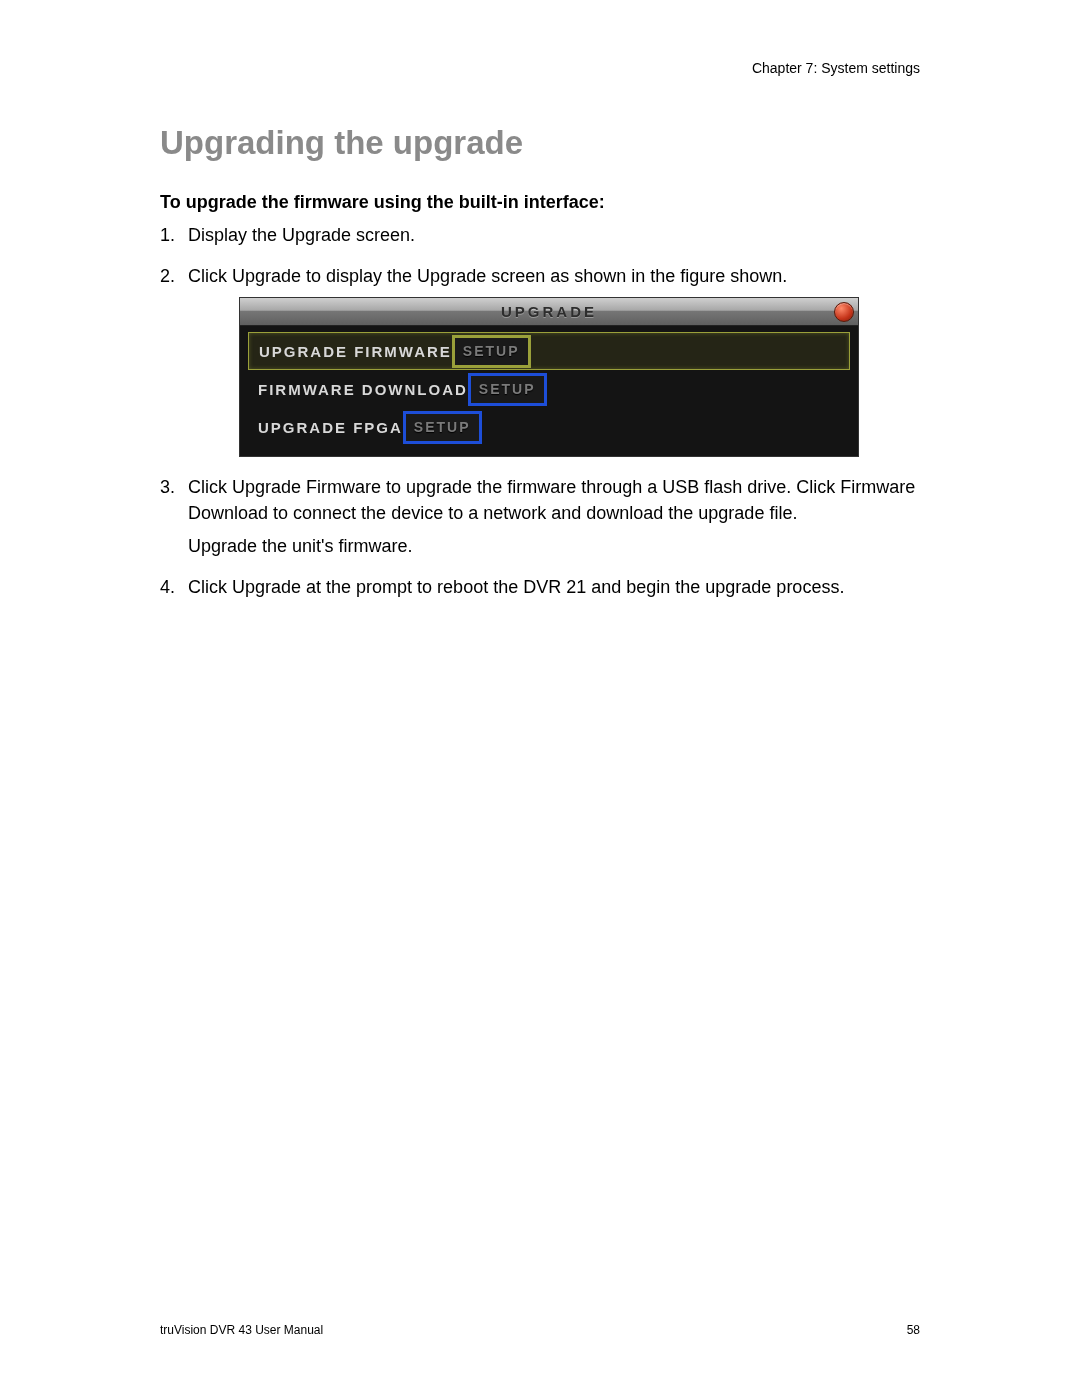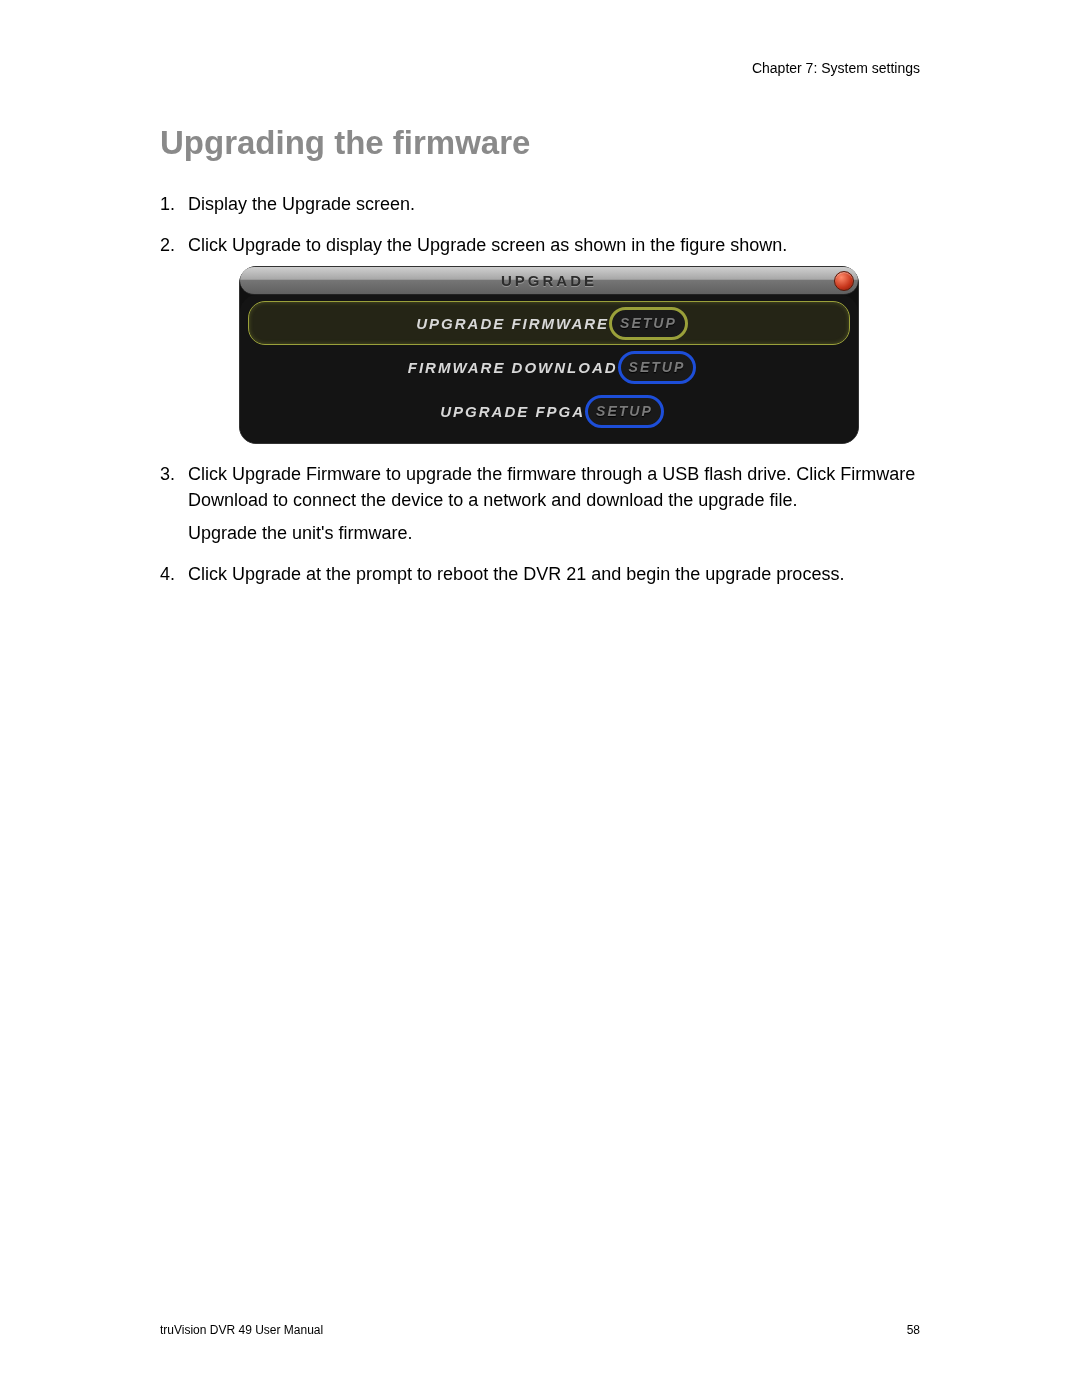--- a/index.html
+++ b/index.html
@@ -1,15 +1,15 @@
 <!DOCTYPE html>
 <html><head>
 <meta charset="utf-8">
 <style>
-  * { box-sizing: border-box; margin: 0; padding: 0; border-radius: 17px; }
+  * { box-sizing: border-box; margin: 0; padding: 0; }
   body {
     width: 1080px;
     height: 1397px;
     background: #ffffff;
     font-family: Arial, Helvetica, sans-serif;
     color: #000;
     position: relative;
   }
   .page {
     padding: 60px 160px 60px 160px;
@@ -89,24 +89,23 @@
     border: 1px solid #5a1a0a;
     box-shadow: inset 0 1px 1px rgba(255,255,255,0.4);
   }
   .dvr-body {
     padding: 6px 8px 10px 8px;
     background: #141414;
   }
   .dvr-row {
     display: flex;
     align-items: center;
-    justify-content: center;
-    height: 44px;
+    justify-content: flex-start;
+    height: 38px;
     padding: 0 4px;
-    font-style: italic;
   }
   .dvr-row.highlight {
     border: 1px solid #9aa03a;
     background: rgba(80,80,30,0.3);
     box-shadow: 0 0 4px rgba(150,160,60,0.4) inset;
   }
   .dvr-label {
     color: #d8d8d8;
     font-weight: bold;
     letter-spacing: 2px;
@@ -136,22 +135,23 @@
     font-size: 12px;
     color: #000;
   }
 </style>
 </head>
 <body>
 
 <div class="page">
   <div class="chapter-header">Chapter 7: System settings</div>
 
-  <h1 class="main-heading">Upgrading the firmware</h1>
-
+  <h1 class="main-heading">Upgrading the upgrade</h1>
+
+  <div class="sub-heading">To upgrade the firmware using the built-in interface:</div>
 
   <ol class="steps">
     <li>
       <span class="num">1.</span>
       <div class="content">
           <p>Display the Upgrade screen.</p>
         </div>
     </li>
     <li>
       <span class="num">2.</span>
@@ -190,16 +190,16 @@
     </li>
     <li>
       <span class="num">4.</span>
       <div class="content">
           <p>Click Upgrade at the prompt to reboot the DVR 21 and begin the upgrade process.</p>
         </div>
     </li>
   </ol>
 
   <div class="footer">
-    <span>truVision DVR 49 User Manual</span>
+    <span>truVision DVR 43 User Manual</span>
     <span>58</span>
   </div>
 </div>
 
 </body></html>

